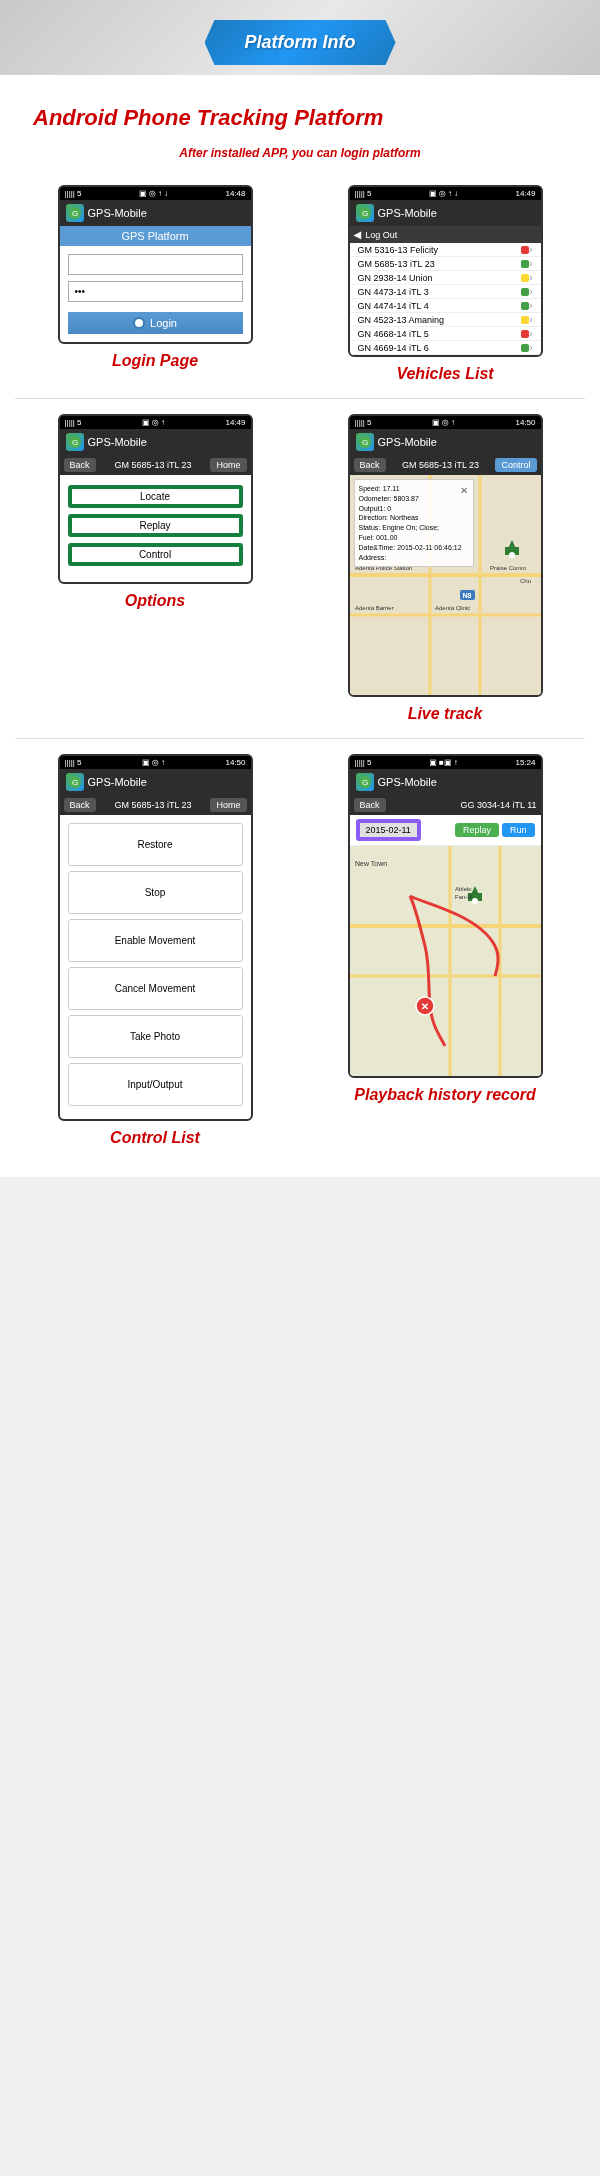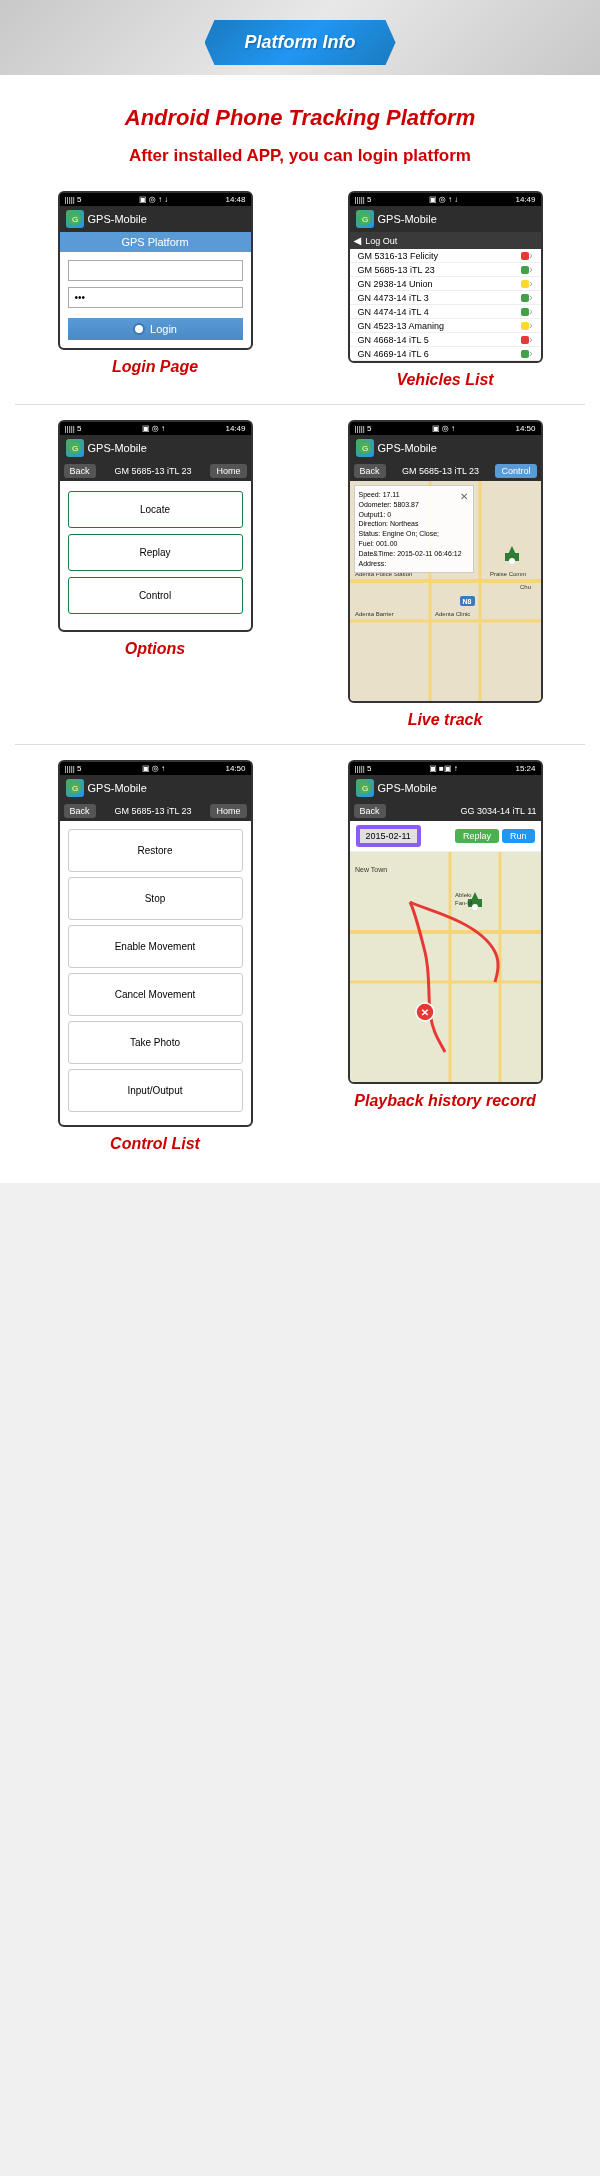--- a/index.html
+++ b/index.html
@@ -42,31 +42,32 @@
       border-top: 15px solid #1565C0;
     }
 
     
     .main-content {
       background: white;
       padding: 0;
     }
 
     .page-title {
-      text-align: center;
+      text-align: left;
       font-style: italic;
       font-size: 22px;
       font-weight: bold;
       color: #cc0000;
-      padding: 30px 24px 10px;
+      padding: 30px 33px 10px;
     }
 
     .subtitle {
       text-align: center;
-      font-size: 17px;
+      font-style: italic;
+      font-size: 12px;
       font-weight: bold;
       color: #cc0000;
       padding: 5px 20px 15px;
     }
 
     
     .phone-grid {
       display: grid;
       grid-template-columns: 1fr 1fr;
       gap: 10px;
@@ -248,23 +249,23 @@
       font-size: 10px;
     }
 
     
     .options-list {
       background: white;
       padding: 10px 8px;
     }
     .option-btn {
       width: 100%;
-      border: 1px solid #15803d;
-      background: white;
-      padding: 12px;
+      border: 4px solid #15803d;
+      background: white;
+      padding: 2px;
       margin-bottom: 6px;
       text-align: center;
       font-size: 10px;
       border-radius: 3px;
     }
 
     
     .map-container {
       background: #e8e0d0;
       position: relative;

